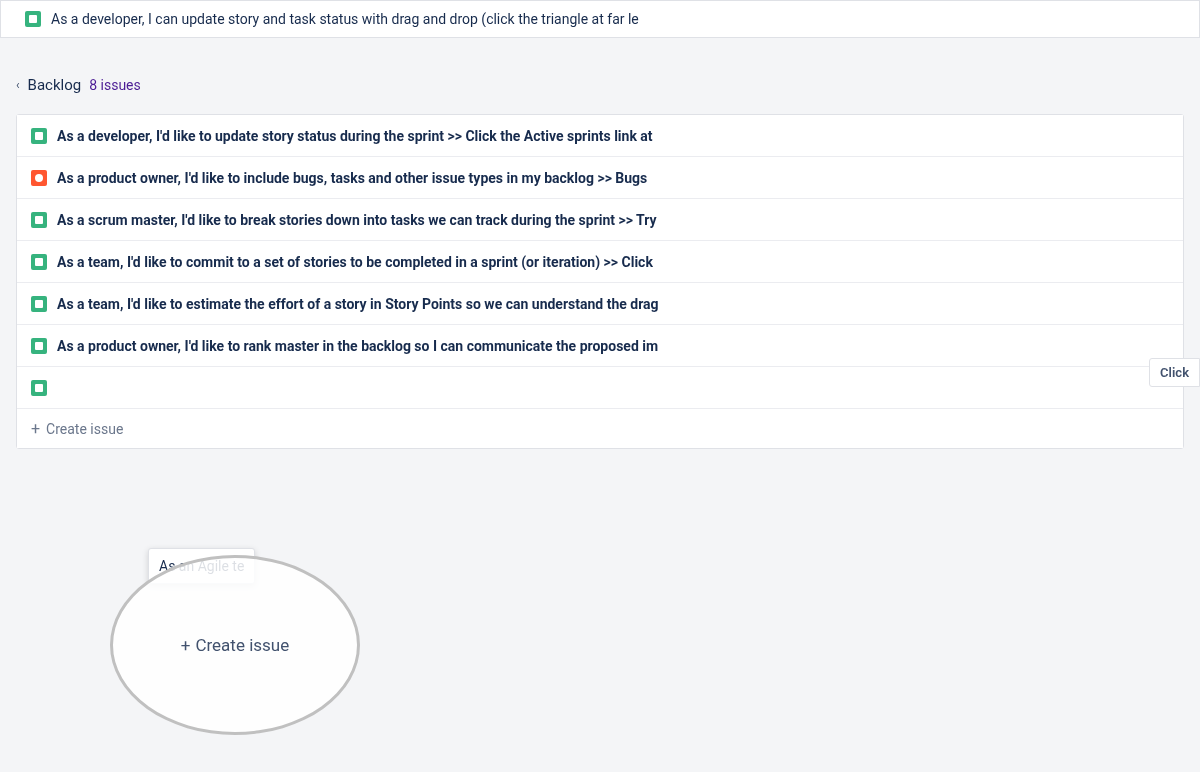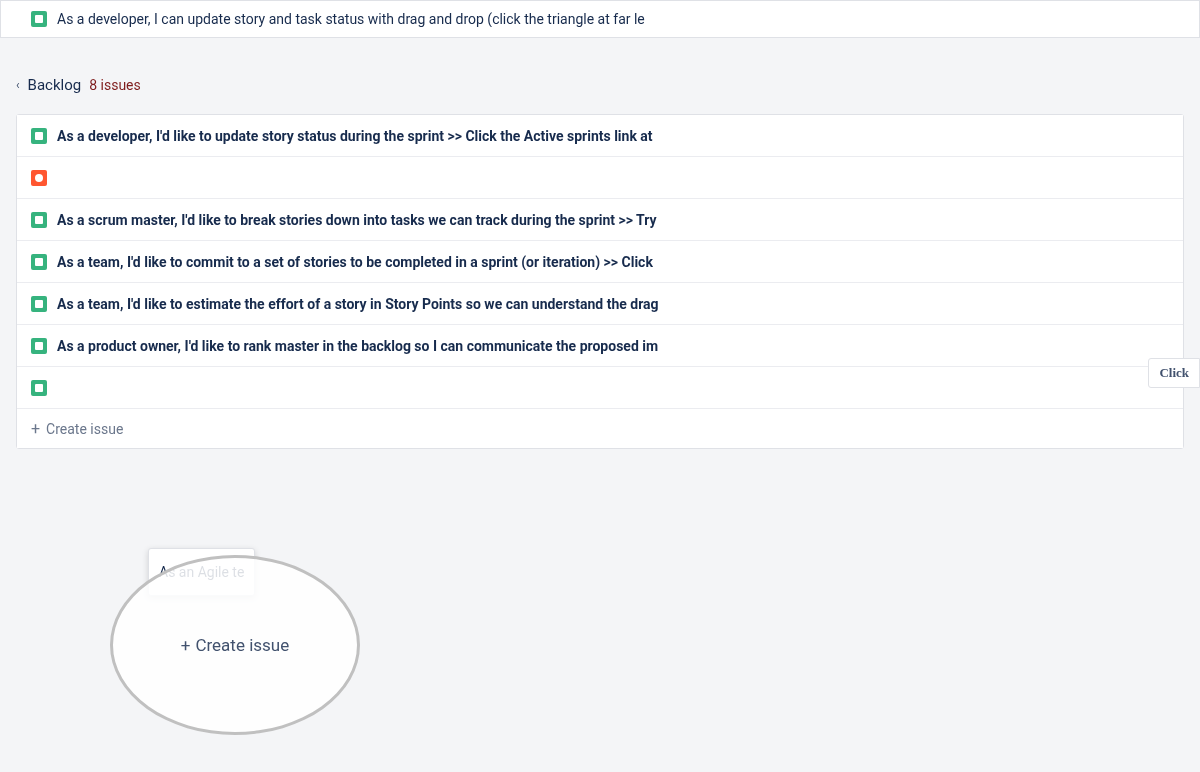--- a/index.html
+++ b/index.html
@@ -21,21 +21,21 @@
       background: #f4f5f7;
       width: 1200px;
       height: 772px;
       position: relative;
       overflow: hidden;
     }
 
     .top-issue-row {
       background: #ffffff;
       border: 1px solid #dfe1e6;
-      padding: 10px 30px;
+      padding: 10px 24px;
       display: flex;
       align-items: center;
       gap: 10px;
       margin-bottom: 0;
     }
 
     .top-issue-row .issue-text {
       font-size: 14px;
       color: #172b4d;
       white-space: nowrap;
@@ -62,21 +62,21 @@
     }
 
     .backlog-title {
       font-size: 15px;
       font-weight: 400;
       color: #172b4d;
     }
 
     .backlog-count {
       font-size: 14px;
-      color: #7f1d1d;
+      color: #4c1d95;
       font-weight: 400;
     }
 
     .issues-container {
       background: #ffffff;
       border: 1px solid #dfe1e6;
       border-radius: 3px;
       margin: 0 16px;
     }
 
@@ -172,42 +172,41 @@
     }
 
     
     .hover-tooltip {
       position: absolute;
       left: 148px;
       top: 548px;
       background: #ffffff;
       border: 1px solid #dfe1e6;
       border-radius: 3px;
-      padding: 15px 10px;
+      padding: 9px 10px;
       font-size: 14px;
       color: #172b4d;
       z-index: 9;
       white-space: nowrap;
       box-shadow: 0 2px 6px rgba(0,0,0,0.15);
     }
 
     
     .click-label {
       position: absolute;
       right: 0px;
       top: 358px;
       background: #ffffff;
       border: 1px solid #dfe1e6;
       border-radius: 3px 0 0 3px;
       padding: 6px 10px;
       font-size: 13px;
       color: #42526e;
       font-weight: 600;
       z-index: 5;
-      font-family: Liberation Serif, serif;
     }
   </style>
 </head>
 <body>
 
 <div class="main-container">
 
   <div class="top-issue-row">
     <div class="issue-icon story">
       <svg viewBox="0 0 10 10">
@@ -234,20 +233,21 @@
         </div>
         <span class="issue-text">As a developer, I'd like to update story status during the sprint &gt;&gt; Click the Active sprints link at</span>
       </div>
 
       <div class="issue-row">
         <div class="issue-icon bug">
           <svg viewBox="0 0 10 10">
               <circle cx="5" cy="5" r="4" fill="white"></circle>
             </svg>
         </div>
+        <span class="issue-text">As a product owner, I'd like to include bugs, tasks and other issue types in my backlog &gt;&gt; Bugs</span>
       </div>
 
       <div class="issue-row">
         <div class="issue-icon story">
           <svg viewBox="0 0 10 10">
               <rect x="1" y="1" width="8" height="8" rx="1" fill="white"></rect>
             </svg>
         </div>
         <span class="issue-text">As a scrum master, I'd like to break stories down into tasks we can track during the sprint &gt;&gt; Try</span>
       </div>

